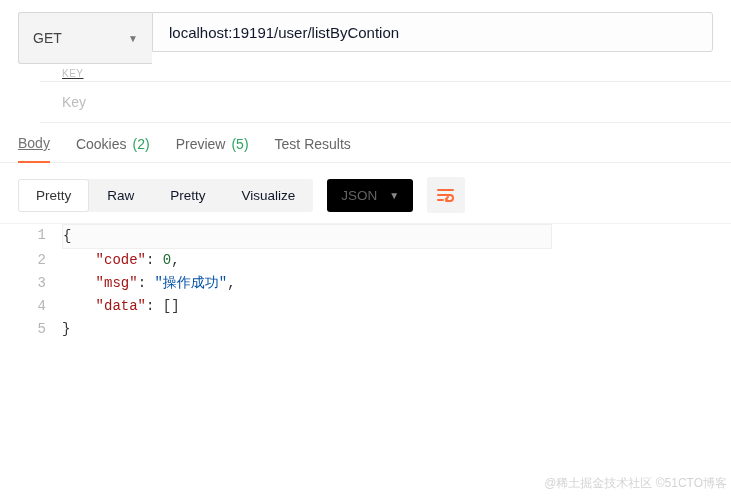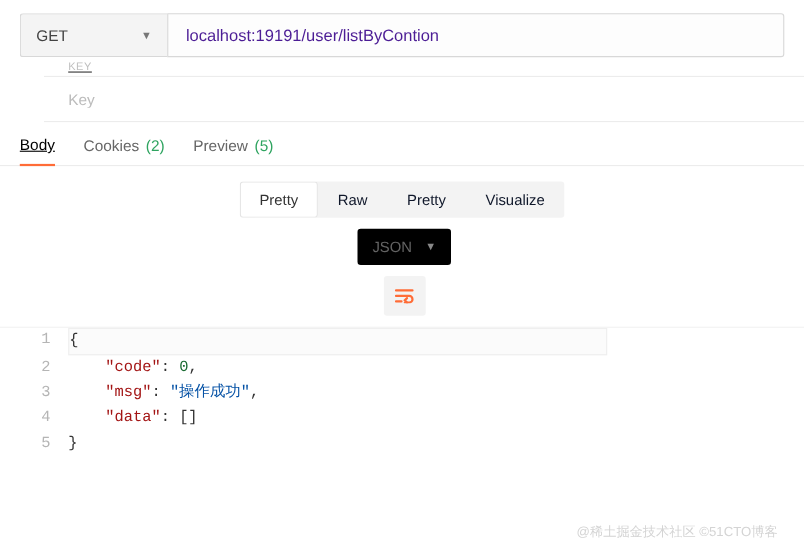--- a/index.html
+++ b/index.html
@@ -27,33 +27,33 @@
     border: 1px solid #d8d8d8;
     border-right: none;
     border-radius: 3px 0 0 3px;
     display: flex;
     align-items: center;
     justify-content: space-between;
     padding: 0 14px;
     font-size: 14px;
     color: #424242;
     cursor: pointer;
-    height: 40px;
+    height: 52px;
   }
   .method-select .caret {
     font-size: 10px;
     color: #777;
   }
   .url-field {
     flex: 1;
     border: 1px solid #d8d8d8;
     border-radius: 0 3px 3px 0;
     padding: 0 16px;
     font-size: 15px;
-    color: #4c1d95;
+    color: #0f172a;
     background: #fdfdfd;
     height: 40px;
     display: flex;
     align-items: center;
   }
 
   
   .key-area {
     padding-left: 40px;
     text-decoration: underline;
@@ -88,34 +88,33 @@
     font-size: 14px;
     color: #666;
   }
   .resp-tab {
     padding-bottom: 10px;
     cursor: pointer;
     display: flex;
     gap: 6px;
   }
   .resp-tab.active {
-    color: #000000;
+    color: #737373;
     border-bottom: 2px solid #ff6c37;
     margin-bottom: -1px;
     text-decoration: underline;
   }
   .count { color: #2fa460; }
 
   
   .toolbar {
     display: flex;
     align-items: center;
     gap: 10px;
     padding: 14px 18px 10px 18px;
-    flex-direction: column;
   }
   .view-group {
     display: flex;
     background: #f3f3f3;
     border-radius: 3px;
     overflow: hidden;
   }
   .view-btn {
     padding: 9px 18px;
     font-size: 13.5px;
@@ -179,21 +178,21 @@
   .num-t { color: #1a6b32; }   
   .str-t { color: #0451a5; }   
   .selected-line .cl {
     background: #fbfbfb;
     border: 1px solid #eee;
     padding-right: 480px;
   }
 
   .watermark {
     position: absolute;
-    right: 24px;
+    right: 4px;
     bottom: 8px;
     font-size: 12px;
     color: #d4d4d4;
   }
 </style>
 </head>
 <body>
 
 <div class="request-bar">
   <div class="method-select">
@@ -214,20 +213,23 @@
   <div class="resp-tab active">
     <span>Body</span>
   </div>
   <div class="resp-tab">
     <span>Cookies</span>
     <span class="count">(2)</span>
   </div>
   <div class="resp-tab">
     <span>Preview</span>
     <span class="count">(5)</span>
+  </div>
+  <div class="resp-tab">
+    <span>Test Results</span>
   </div>
 </div>
 
 <div class="toolbar">
   <div class="view-group">
     <div class="view-btn active">Pretty</div>
     <div class="view-btn">Raw</div>
     <div class="view-btn">Pretty</div>
     <div class="view-btn">Visualize</div>
   </div>

